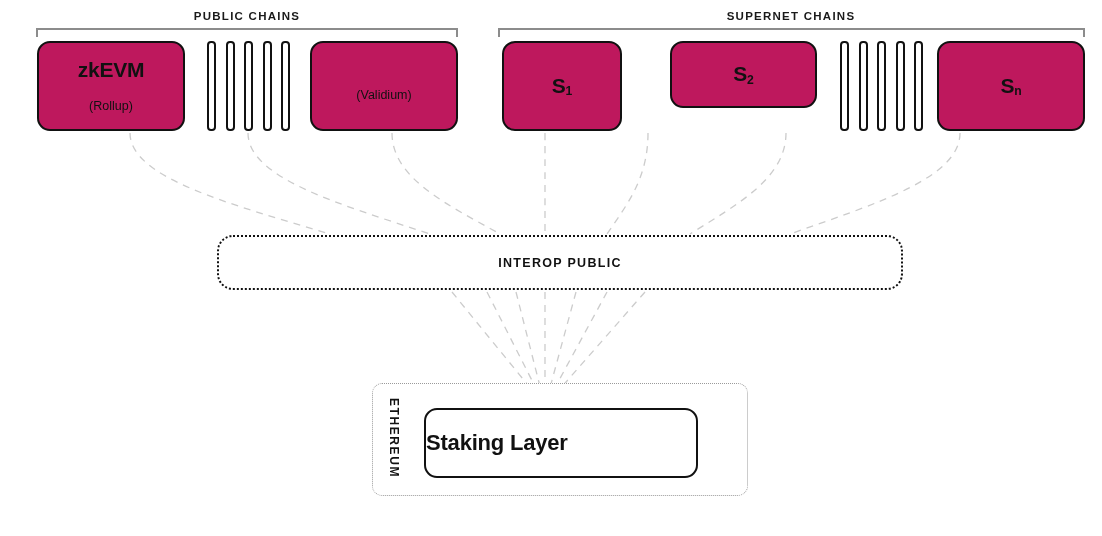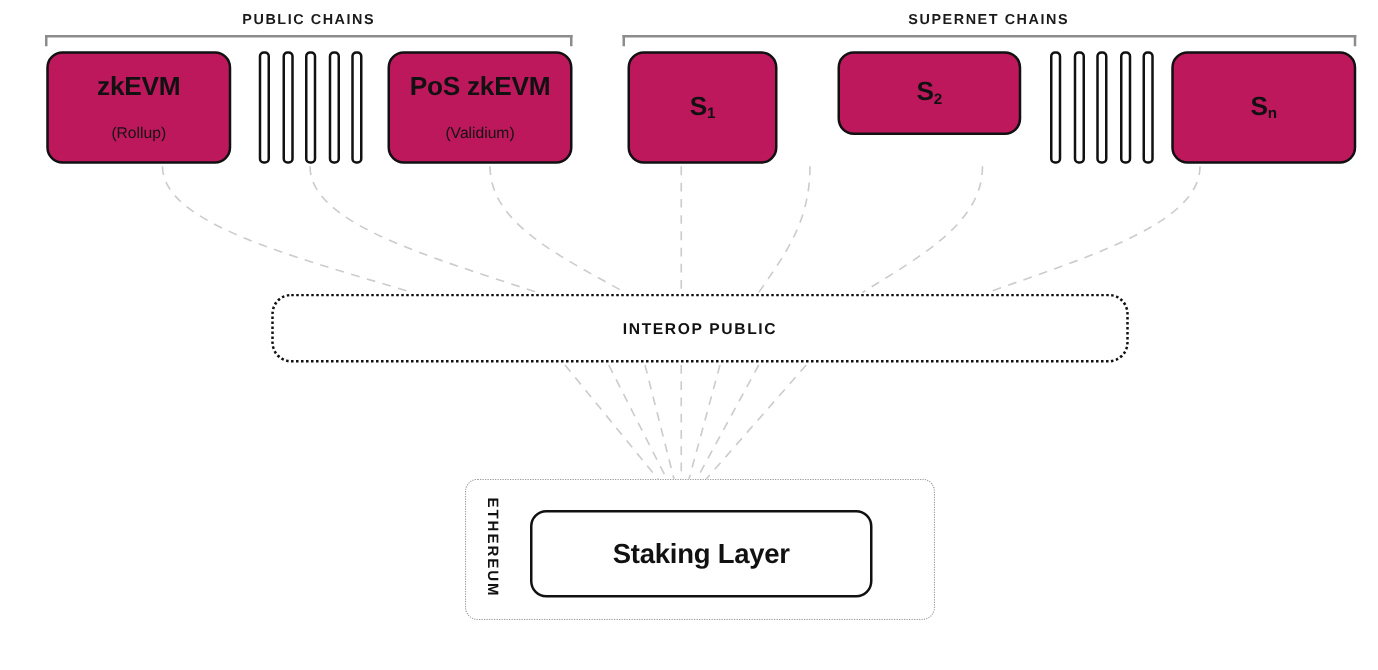--- a/index.html
+++ b/index.html
@@ -151,21 +151,21 @@
   
   #staking-layer {
     position: absolute;
     z-index: 5;
     box-sizing: border-box;
     background: #ffffff;
     border: 2.8px solid #111111;
     border-radius: 13px;
     display: flex;
     align-items: center;
-    justify-content: center;
+    justify-content: flex-start;
   }
   #staking-layer .layer-name {
     font-size: 22px;
     font-weight: bold;
     color: #111111;
     letter-spacing: -0.2px;
     white-space: nowrap;
   }
 </style>
 </head>
@@ -203,21 +203,20 @@
 
   <div class="bar-ellipsis" style="left: 207px; top: 41px; width: 83px; height: 90px;">
       <div class="bar"></div>
       <div class="bar"></div>
       <div class="bar"></div>
       <div class="bar"></div>
       <div class="bar"></div>
     </div>
 
   <div class="node" style="left: 310px; top: 41px; width: 148px; height: 90px;">
-    <div class="node-title">PoS zkEVM</div>
     <div class="node-sub">(Validium)</div>
   </div>
 
   <div class="node" style="left: 502px; top: 41px; width: 120px; height: 90px;">
     <div class="node-title"><span>S</span><sub>1</sub></div>
   </div>
 
   <div class="node" style="left: 670px; top: 41px; width: 147px; height: 67px;">
     <div class="node-title"><span>S</span><sub>2</sub></div>
   </div>

